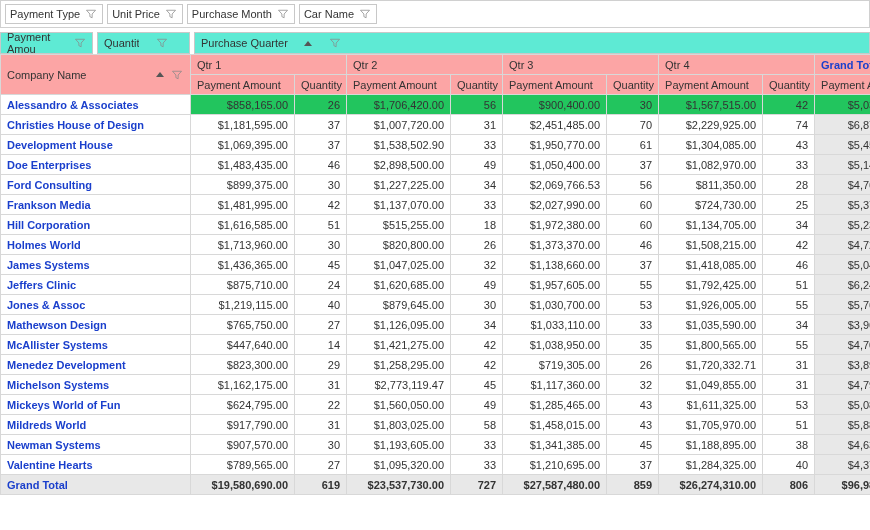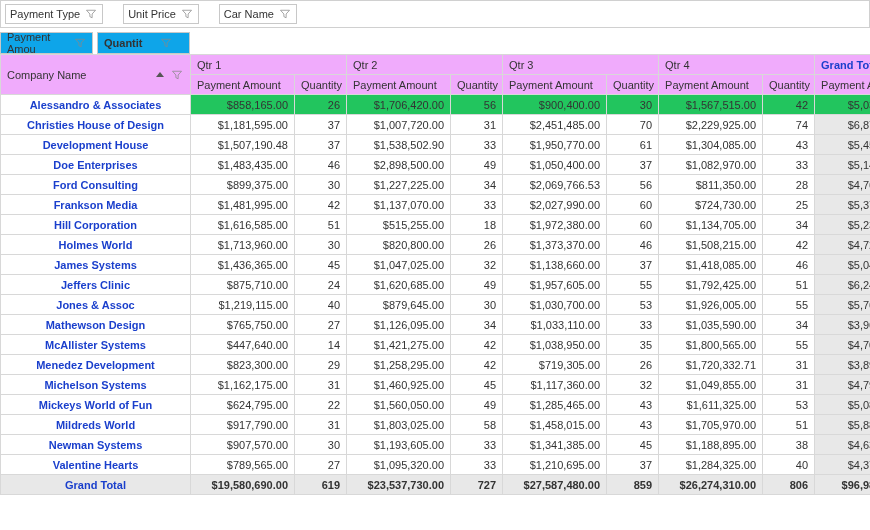--- a/index.html
+++ b/index.html
@@ -8,21 +8,21 @@
     font-family: Tahoma, Arial, sans-serif;
     font-size: 11px;
     color: #333;
     background: #fff;
     width: 870px;
   }
   .filter-bar {
     border: 1px solid #d0d0d0;
     padding: 3px 4px;
     display: flex;
-    gap: 20px;
+    gap: 4px;
     margin-bottom: 4px;
   }
   .filter-chip {
     border: 1px solid #c8c8c8;
     padding: 2px 4px;
     display: flex;
     align-items: center;
     gap: 4px;
     background: #fff;
     height: 20px;
@@ -40,21 +40,21 @@
     display: flex;
     gap: 4px;
     margin-bottom: 0;
   }
   .col-header-chip {
     border: 1px solid #c8c8c8;
     padding: 2px 6px;
     display: flex;
     align-items: center;
     gap: 16px;
-    background: #0ea5e9;
+    background: #5eead4;
     height: 22px;
   }
   .col-header-chip.wide { flex: 1; }
   .sort-arrow {
     width: 0; height: 0;
     border-left: 4px solid transparent;
     border-right: 4px solid transparent;
     border-bottom: 5px solid #555;
   }
 
@@ -69,34 +69,34 @@
     padding: 3px 6px;
     white-space: nowrap;
     overflow: hidden;
     text-overflow: clip;
     height: 20px;
     vertical-align: middle;
   }
   .pivot thead th {
     font-weight: normal;
     text-align: left;
-    background: #f0abfc;
+    background: #fca5a5;
   }
   .pivot .qtr-head { font-weight: normal; }
   .pivot .grand-head { color: #1a3fcc; font-weight: bold; }
   .row-head-cell {
     display: flex;
     align-items: center;
     justify-content: space-between;
     gap: 17px;
   }
   .company-link {
     color: #1a3fcc;
     font-weight: bold;
-    text-align: center;
+    text-align: left;
     cursor: pointer;
   }
   .num { text-align: right; }
   .selected { background: #22c55e; }
   .gt-col { background: #e8e8e8; }
   .gt-row td, .gt-row th { background: #e8e8e8; font-weight: bold; color:#333;}
   .gt-row th.company-link { color:#333; }
 
   col.company { width: 190px; }
   col.amt { width: 104px; }
@@ -117,48 +117,65 @@
     </div>
     <div class="filter-chip">
       <span class="label">Unit Price</span>
       <span class="filter-icon">
         <svg viewBox="0 0 16 16">
           <path d="M2 3h12l-4.5 5v5l-3-1.5V8z" fill="none" stroke="#888" stroke-width="1"></path>
         </svg>
       </span>
     </div>
     <div class="filter-chip">
+      <span class="label">Purchase Month</span>
+      <span class="filter-icon">
+        <svg viewBox="0 0 16 16">
+          <path d="M2 3h12l-4.5 5v5l-3-1.5V8z" fill="none" stroke="#888" stroke-width="1"></path>
+        </svg>
+      </span>
+    </div>
+    <div class="filter-chip">
       <span class="label">Car Name</span>
       <span class="filter-icon">
         <svg viewBox="0 0 16 16">
           <path d="M2 3h12l-4.5 5v5l-3-1.5V8z" fill="none" stroke="#888" stroke-width="1"></path>
         </svg>
       </span>
     </div>
   </div>
 
 <div class="second-row">
   <div id="filters-left" style="display:flex;gap:4px;width:190px;">
       <div class="col-header-chip" style="flex: 1 1 0%; min-width: 0px;">
         <span class="label" style="overflow:hidden;">Payment Amou</span>
         <span class="filter-icon">
           <svg viewBox="0 0 16 16">
             <path d="M2 3h12l-4.5 5v5l-3-1.5V8z" fill="none" stroke="#888" stroke-width="1"></path>
           </svg>
         </span>
       </div>
-      <div class="col-header-chip" style="flex: 1 1 0%; min-width: 0px; font-weight: bold;">
+      <div class="col-header-chip" style="flex: 1 1 0%; min-width: 0px;">
         <span class="label" style="overflow:hidden;">Quantit</span>
         <span class="filter-icon">
           <svg viewBox="0 0 16 16">
             <path d="M2 3h12l-4.5 5v5l-3-1.5V8z" fill="none" stroke="#888" stroke-width="1"></path>
           </svg>
         </span>
       </div>
     </div>
+  <div class="col-header-chip wide">
+    <span>Purchase Quarter</span>
+    <span class="sort-arrow"></span>
+    <span class="filter-icon">
+      <svg viewBox="0 0 16 16">
+          <path d="M2 3h12l-4.5 5v5l-3-1.5V8z" fill="none" stroke="#888" stroke-width="1"></path>
+        </svg>
+    </span>
+  </div>
 </div>
 
 <table class="pivot">
   <colgroup>
     <col class="company">
     <col class="amt">
       <col class="qty">
     <col class="amt">
       <col class="qty">
     <col class="amt">
@@ -221,21 +238,21 @@
         <td class="num">$1,007,720.00</td>
         <td class="num">31</td>
         <td class="num">$2,451,485.00</td>
         <td class="num">70</td>
         <td class="num">$2,229,925.00</td>
         <td class="num">74</td>
         <td class="num gt-col">$6,870,725.00</td>
       </tr>
       <tr>
         <th class="company-link">Development House</th>
-        <td class="num">$1,507,190.48</td>
+        <td class="num">$1,069,395.00</td>
         <td class="num">37</td>
         <td class="num">$1,538,502.90</td>
         <td class="num">33</td>
         <td class="num">$1,950,770.00</td>
         <td class="num">61</td>
         <td class="num">$1,304,085.00</td>
         <td class="num">43</td>
         <td class="num gt-col">$5,450,215.00</td>
       </tr>
       <tr>
@@ -367,21 +384,21 @@
         <td class="num">$719,305.00</td>
         <td class="num">26</td>
         <td class="num">$1,720,332.71</td>
         <td class="num">31</td>
         <td class="num gt-col">$3,898,675.00</td>
       </tr>
       <tr>
         <th class="company-link">Michelson Systems</th>
         <td class="num">$1,162,175.00</td>
         <td class="num">31</td>
-        <td class="num">$1,460,925.00</td>
+        <td class="num">$2,773,119.47</td>
         <td class="num">45</td>
         <td class="num">$1,117,360.00</td>
         <td class="num">32</td>
         <td class="num">$1,049,855.00</td>
         <td class="num">31</td>
         <td class="num gt-col">$4,790,315.00</td>
       </tr>
       <tr>
         <th class="company-link">Mickeys World of Fun</th>
         <td class="num">$624,795.00</td>

